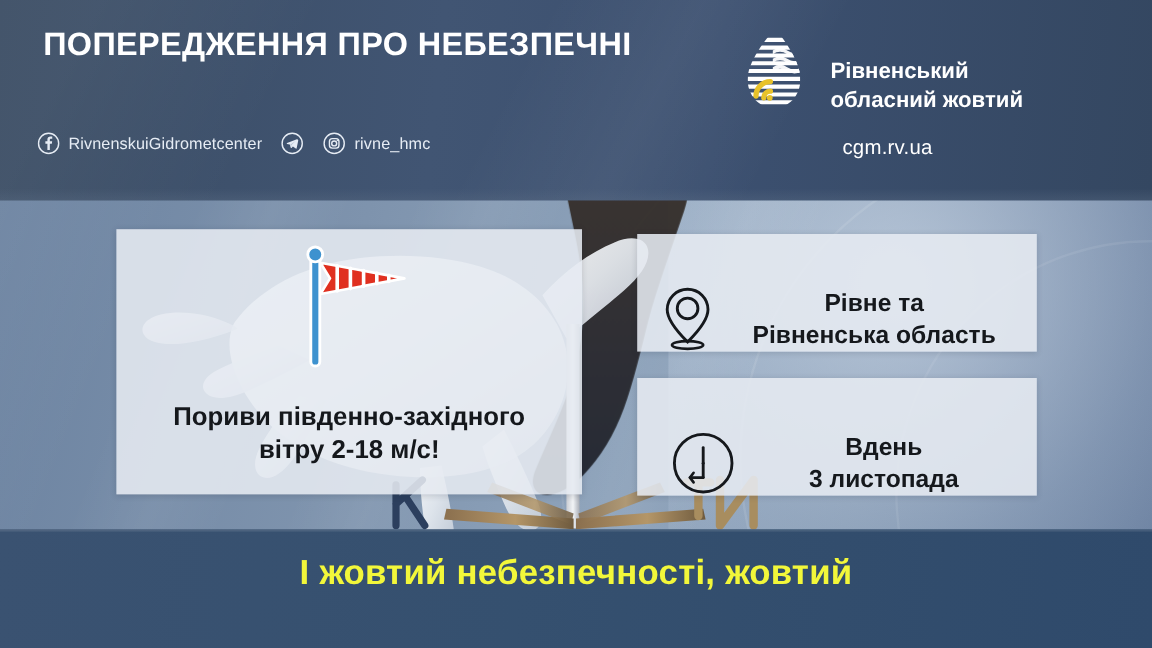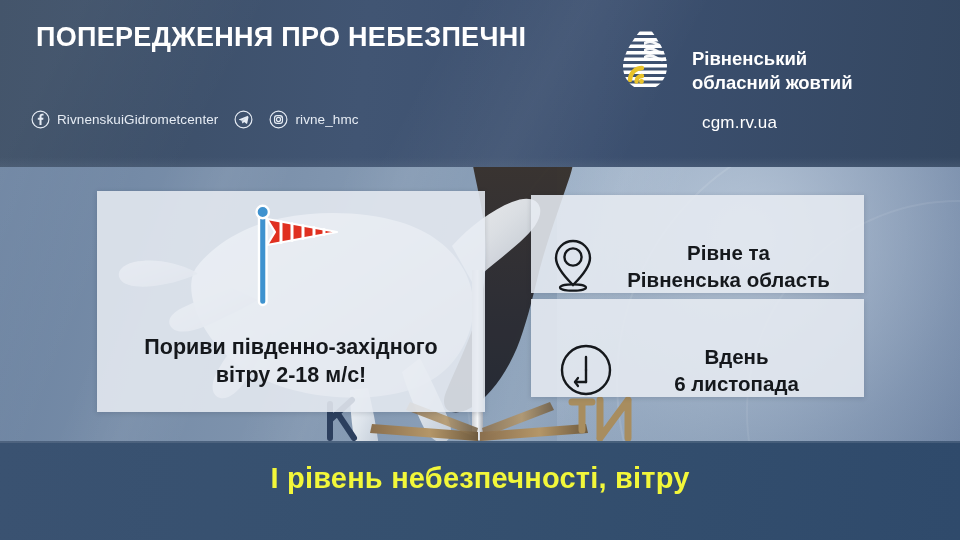--- a/index.html
+++ b/index.html
@@ -172,21 +172,21 @@
   .card-right {
     left: 531px;
     width: 333px;
     display: flex;
     align-items: flex-end;
     gap: 10px;
     padding: 0 14px 0 18px;
     box-sizing: border-box;
   }
   .card-loc { top: 195px; height: 98px; }
-  .card-date { top: 299px; height: 98px; padding-left: 28px; }
+  .card-date { top: 315px; height: 98px; padding-left: 28px; }
 
   .card-right .ricon { flex: 0 0 auto; }
   .card-right .rtext {
     flex: 1 1 auto;
     text-align: center;
     color: #15181c;
     font-size: 20.5px;
     font-weight: 700;
     line-height: 1.32;
   }
@@ -429,20 +429,20 @@
   <div class="card card-right card-date">
     <svg class="ricon" width="54" height="54" viewBox="0 0 54 54">
       <circle cx="27" cy="27" r="24" fill="none" stroke="#15181c" stroke-width="2.4"></circle>
       <line x1="27" y1="27" x2="27" y2="39" stroke="#15181c" stroke-width="2.4" stroke-linecap="round"></line>
       <line x1="27" y1="27" x2="27" y2="14" stroke="#15181c" stroke-width="2.4" stroke-linecap="round"></line>
       <line x1="27" y1="39" x2="16" y2="39" stroke="#15181c" stroke-width="2.4" stroke-linecap="round"></line>
       <path d="M19 35 L16 39 L19 43" fill="none" stroke="#15181c" stroke-width="2.2" stroke-linecap="round" stroke-linejoin="round"></path>
     </svg>
     <div class="rtext">
       <span class="rl">Вдень</span>
-      <span class="rl">6 листопада</span>
+      <span class="rl">3 листопада</span>
     </div>
   </div>
 
   <div class="footer-band"></div>
-  <div class="footer-text">І рівень небезпечності, вітру</div>
+  <div class="footer-text">І жовтий небезпечності, жовтий</div>
 
 </div>
 
 </body></html>

